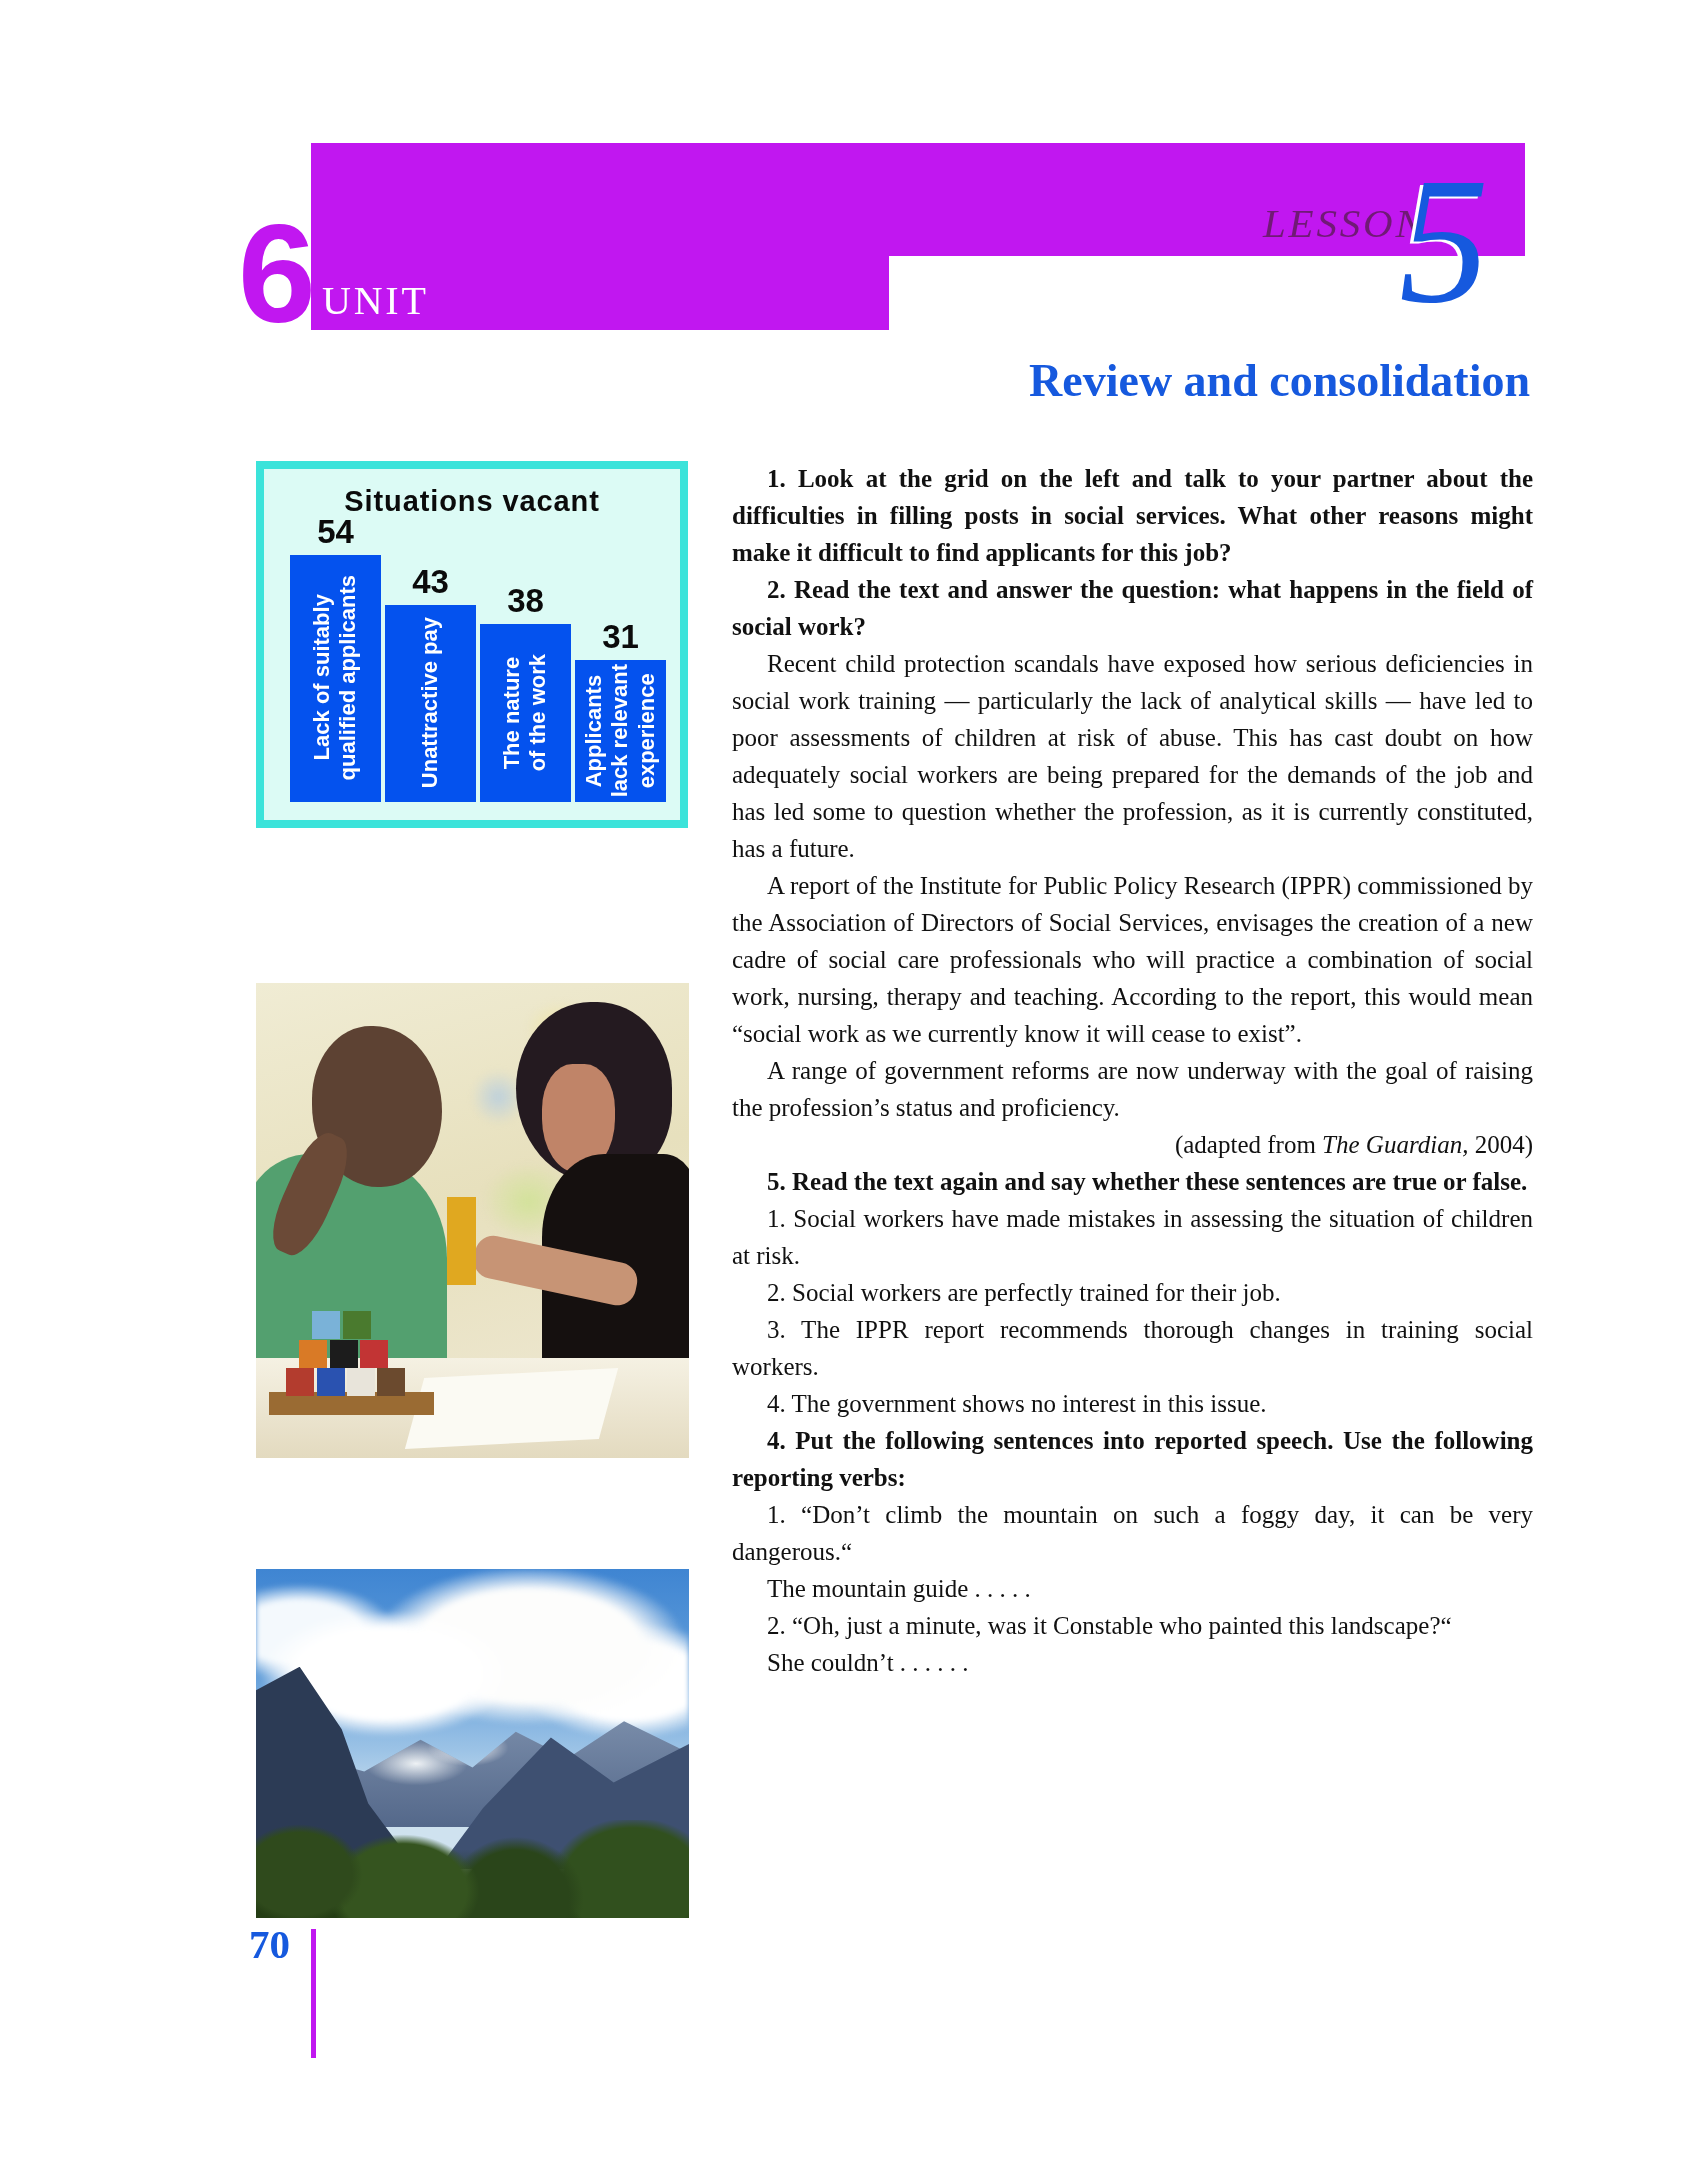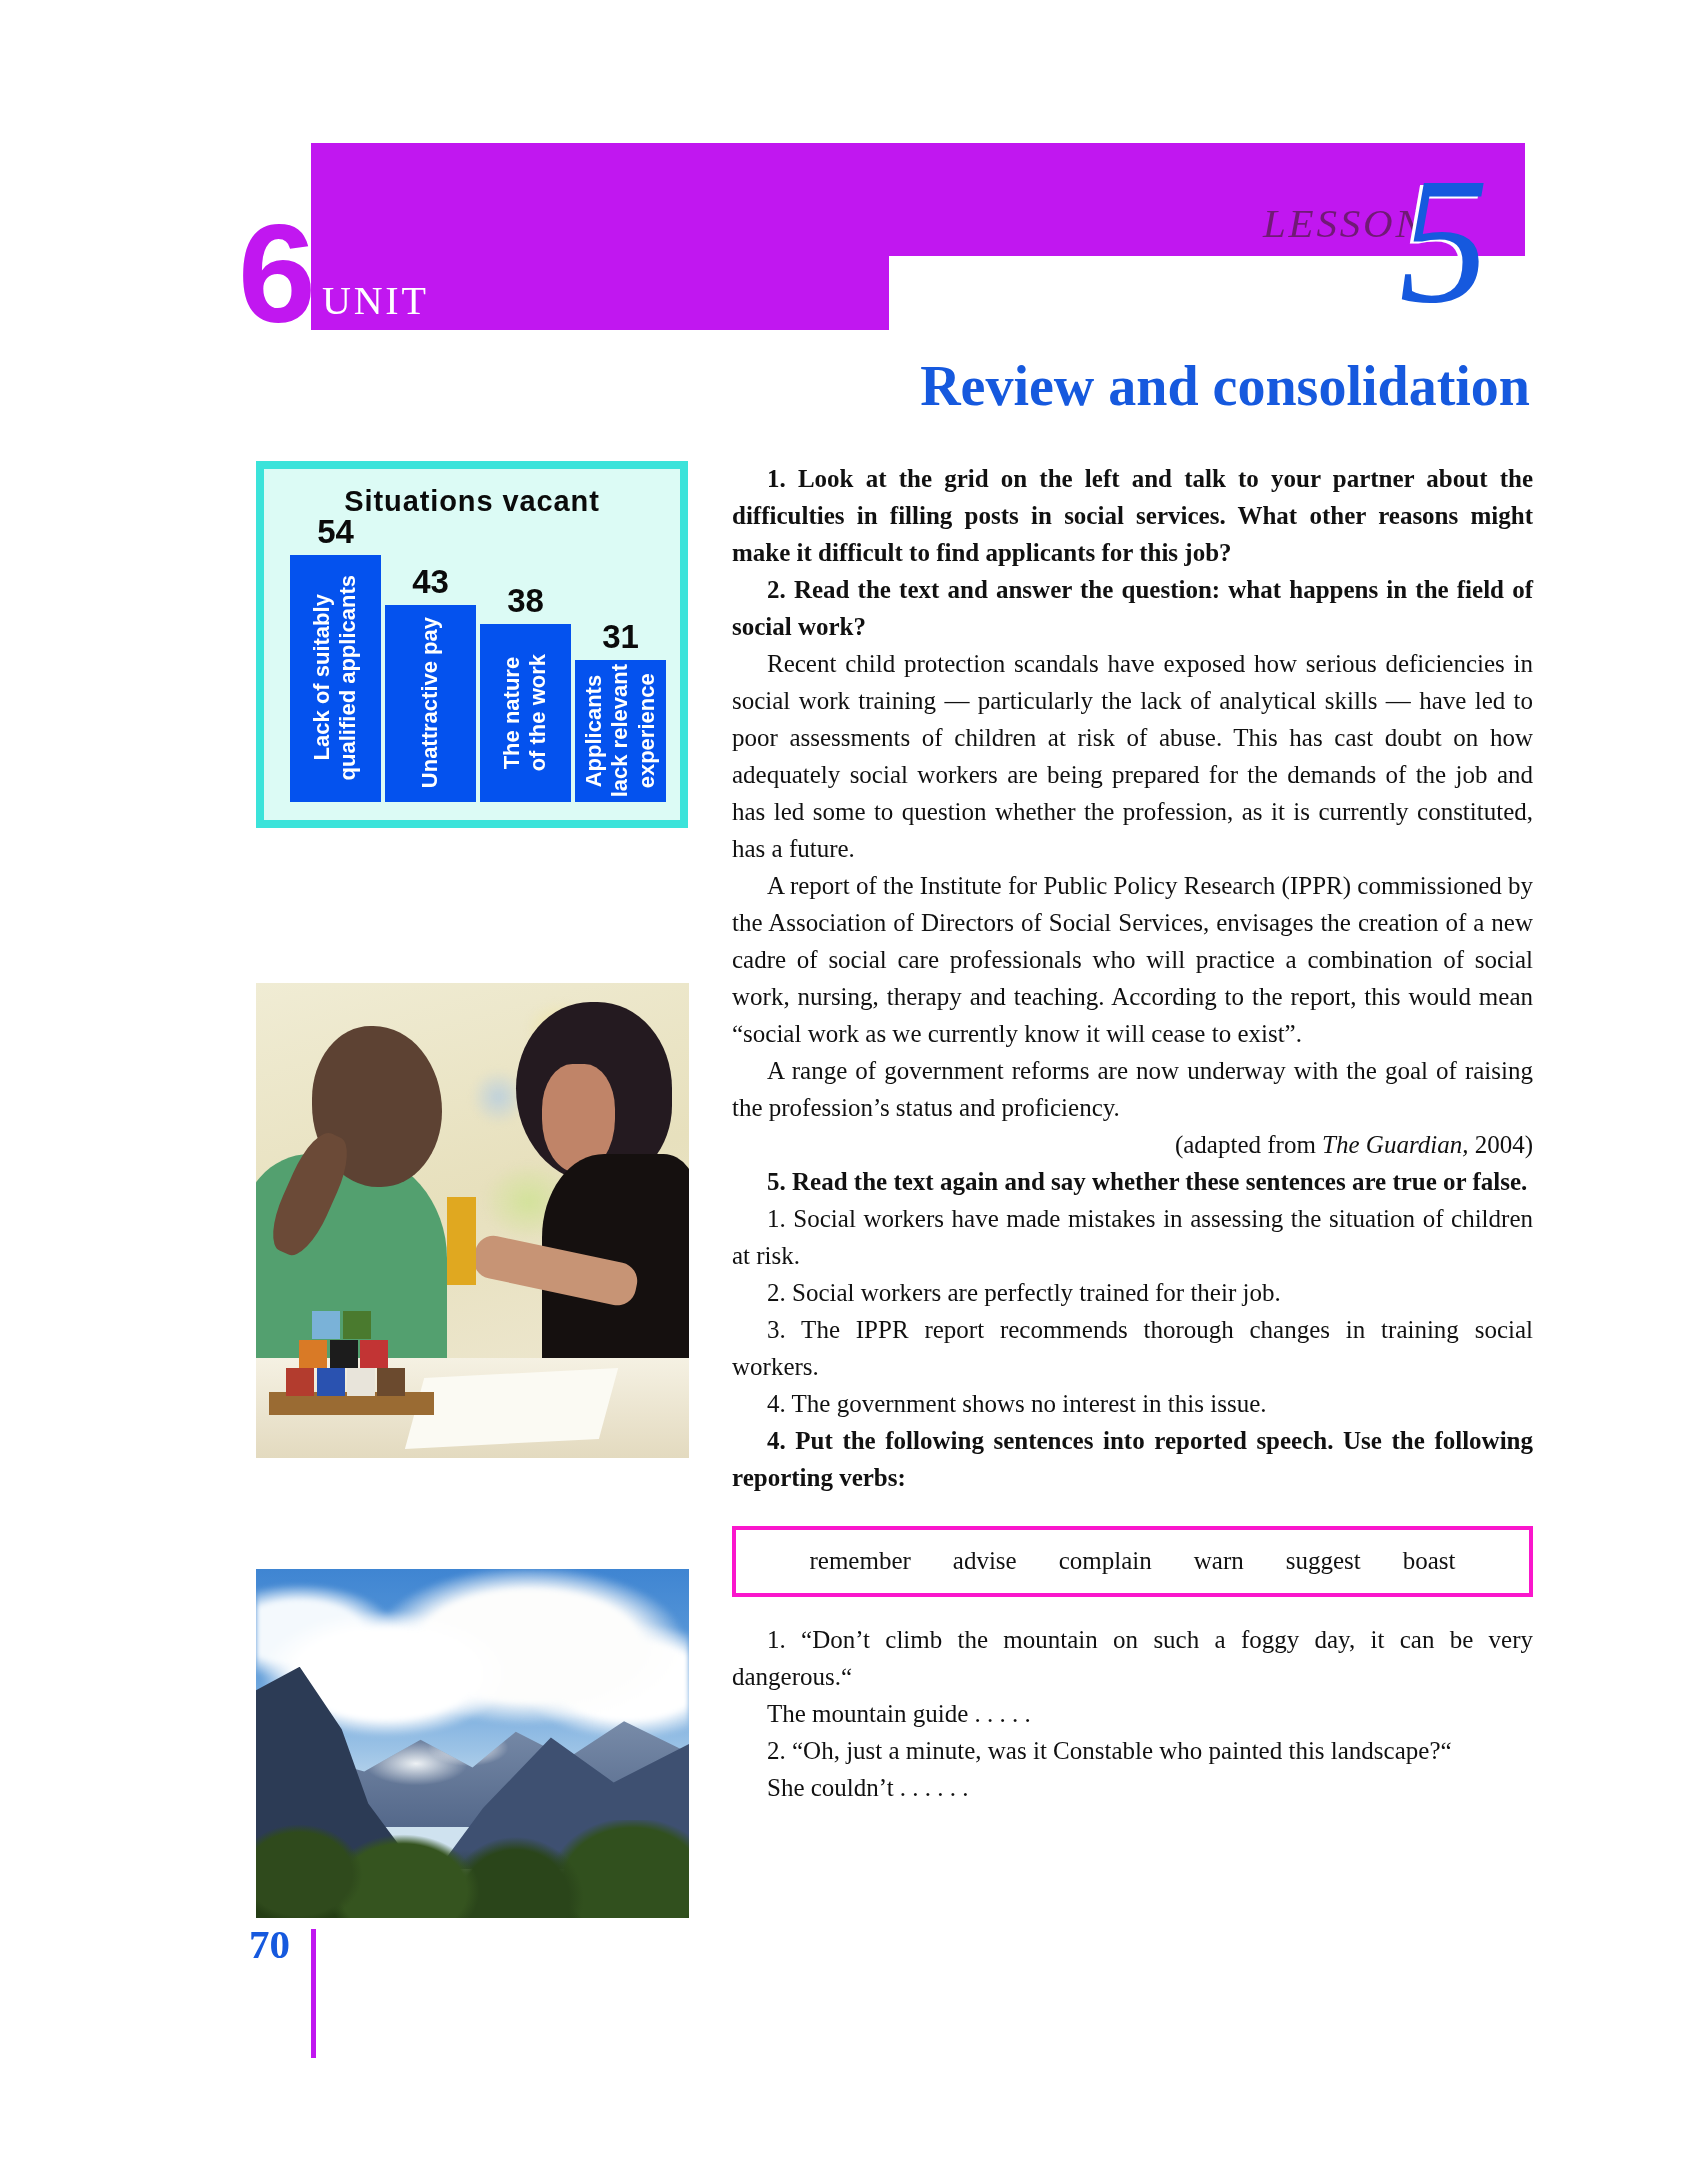--- a/index.html
+++ b/index.html
@@ -11,21 +11,21 @@
   .banner-left{position:absolute;left:311px;top:255px;width:578px;height:75px;}
   .unit-six{position:absolute;left:238px;top:219px;font-family:"Liberation Sans",sans-serif;
             font-weight:bold;font-size:140px;line-height:0.79;}
   .unit-word{position:absolute;left:322px;top:277px;color:#ffffff;font-size:40px;letter-spacing:2.8px;}
   .lesson-word{position:absolute;left:1263px;top:199px;color:#701a75;font-style:italic;
                font-size:41px;letter-spacing:2.8px;}
   .lesson-num{position:absolute;left:1399px;top:151px;font-style:italic;font-size:180px;
               line-height:1;text-shadow:-3.7px 1.8px 0 #ffffff;}
 
   
-  .page-title{position:absolute;top:354px;right:177px;font-weight:bold;font-size:56px;}
+  .page-title{position:absolute;top:354px;right:177px;font-weight:bold;font-size:46px;}
 
   
   .chart-box{position:absolute;left:256px;top:461px;width:432px;height:367px;
              box-sizing:border-box;border:8.3px solid;}
   .chart-title{text-align:center;margin-top:15.7px;font-family:"Liberation Sans",sans-serif;
                font-weight:bold;font-size:29px;letter-spacing:0.9px;color:#0b0b0b;}
   .chart-bars{position:absolute;left:14px;right:14px;bottom:18.5px;height:251px;
               display:flex;align-items:flex-end;justify-content:space-between;padding-left:12px;}
   .bar{position:relative;width:91px;}
   .bar-value{position:absolute;top:-42px;left:0;width:100%;text-align:center;
@@ -192,28 +192,20 @@
     <p>A range of government reforms are now underway with the goal of raising the profession’s status and proficiency.</p>
     <p class="attr"><span>(adapted from </span><i>The Guardian,</i><span> 2004)</span></p>
 
     <p class="head mt">5. Read the text again and say whether these sentences are true or false.</p>
     <p>1. Social workers have made mistakes in assessing the situation of children at risk.</p>
     <p>2. Social workers are perfectly trained for their job.</p>
     <p>3. The IPPR report recommends thorough changes in training social workers.</p>
     <p>4. The government shows no interest in this issue.</p>
 
     <p class="head mt">4. Put the following sentences into reported speech. Use the following reporting verbs:</p>
-    <div class="verbs-box" style="border-color: rgb(250, 22, 204);">
-      <span>remember</span>
-      <span>advise</span>
-      <span>complain</span>
-      <span>warn</span>
-      <span>suggest</span>
-      <span>boast</span>
-    </div>
     <p>1. “Don’t climb the mountain on such a foggy day, it can be very dangerous.“</p>
     <p>The mountain guide . . . . .</p>
     <p>2. “Oh, just a minute, was it Constable who painted this landscape?“</p>
     <p>She couldn’t . . . . . .</p>
   </div>
 
   <div class="page-num" style="color: rgb(22, 89, 222);">70</div>
   <div class="footer-rule" style="background: rgb(193, 23, 240);"></div>
 
 </div>

